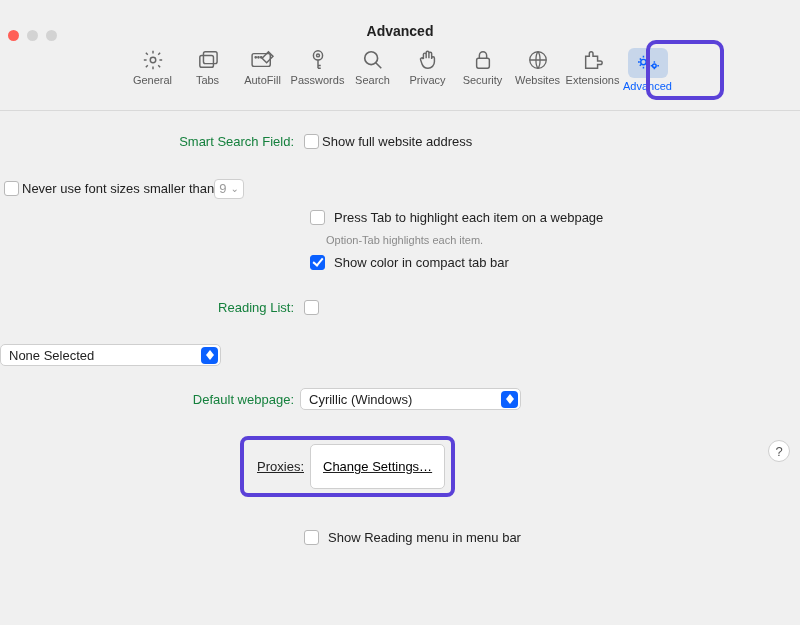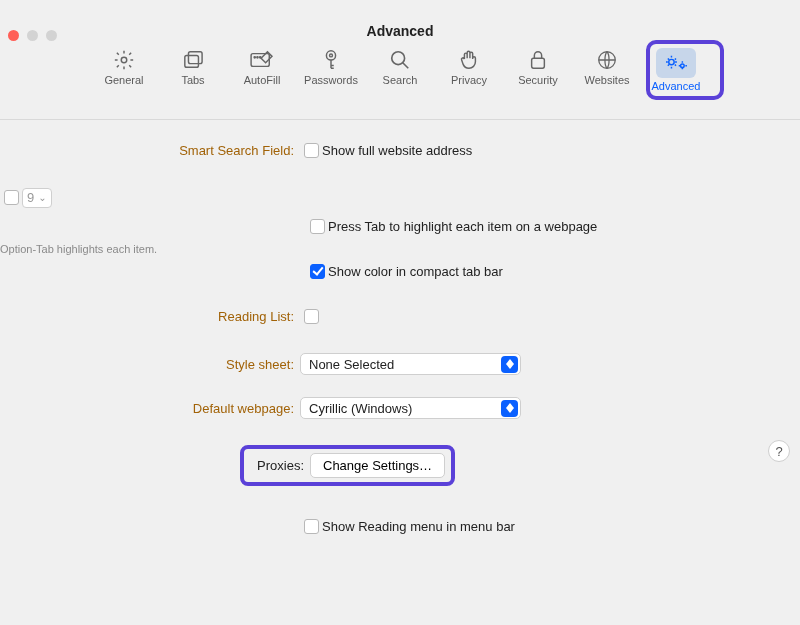--- a/index.html
+++ b/index.html
@@ -38,22 +38,21 @@
   .title {
     font-weight: 700;
     font-size: 14px;
     margin-top: 20px;
   }
 
   
   .toolbar {
     display: flex;
     justify-content: center;
-    gap: 14px;
-    padding: 6px 0 27px;
+    padding: 6px 0 18px;
     border-bottom: 1px solid #d9d9d9;
     background: #f0f0f0;
   }
   .tool-item {
     display: flex;
     flex-direction: column;
     align-items: center;
     width: 55px;
     color: #5a5a5a;
     cursor: pointer;
@@ -92,25 +91,25 @@
   .row {
     display: flex;
     align-items: center;
     margin-bottom: 8px;
   }
   .row .label {
     width: 300px;
     text-align: right;
     font-size: 13px;
     padding-right: 6px;
-    color: #a16207;
+    color: #15803d;
   }
   .row .ctrls { display: flex; align-items: center; gap: 0; }
-  .subrow { margin-left: 306px; display: flex; align-items:center; gap:0; margin-bottom: 6px; }
-  .hint { color:#8a8a8a; font-size: 11px; margin-bottom: 6px; }
+  .subrow { margin-left: 306px; display: flex; align-items:center; gap:6px; margin-bottom: 6px; }
+  .hint { margin-left: 326px; color:#8a8a8a; font-size: 11px; margin-bottom: 6px; }
 
   input[type=checkbox].mac {
     appearance: none;
     width: 15px; height: 15px;
     border: 1px solid #b8b8b8;
     border-radius: 3px;
     background: #fff;
     position: relative;
     cursor: pointer;
   }
@@ -149,31 +148,32 @@
     border-radius: 4px;
     display: flex; flex-direction: column; align-items:center; justify-content:center;
     color:#fff;
   }
   .popup .arrows svg { display:block; }
 
   .btn {
     border: 1px solid #cfcfcf;
     border-radius: 5px;
     background: #fff;
-    padding: 4px 12px;
+    padding: 14px 12px;
     font-size: 13px;
     cursor: pointer;
   }
   .highlight-proxies {
     border: 4px solid #5a41d8;
     border-radius: 8px;
     padding: 4px 6px;
     display: inline-flex;
     align-items: center;
     gap: 6px;
+    text-decoration: underline;
   }
 
   .help-btn {
     position: absolute;
     right: 10px; top: 440px;
     width: 22px; height: 22px;
     border: 1px solid #cfcfcf;
     border-radius: 50%;
     background: #fff;
     display:flex; align-items:center; justify-content:center;
@@ -271,20 +271,28 @@
   <div class="tool-item">
     <span class="icon">
       <svg width="22" height="22" viewBox="0 0 24 24" fill="none" stroke="currentColor" stroke-width="1.4">
         <circle cx="12" cy="12" r="9"></circle>
           <path d="M3 12h18M12 3c3 3 3 15 0 18M12 3c-3 3-3 15 0 18"></path>
       </svg>
     </span>
     <span class="lbl">Websites</span>
   </div>
 
+  <div class="tool-item">
+    <span class="icon">
+      <svg width="22" height="22" viewBox="0 0 24 24" fill="none" stroke="currentColor" stroke-width="1.6">
+        <path d="M4 8h4V5a2 2 0 1 1 4 0v3h5v5h3a2 2 0 1 1 0 4h-3v4H4z"></path>
+      </svg>
+    </span>
+    <span class="lbl">Extensions</span>
+  </div>
 
   <div class="tool-item selected">
     <span class="pill">
       <span class="icon">
         <svg width="26" height="20" viewBox="0 0 28 22" fill="none" stroke="currentColor" stroke-width="1.6">
           <circle cx="9" cy="10" r="3"></circle>
             <path d="M9 3v2M9 15v2M3 10h2M13 10h2M5 6l1.3 1.3M12.7 12.7L14 14M5 14l1.3-1.3M12.7 7.3L14 6"></path>
           <circle cx="21" cy="14" r="2"></circle>
             <path d="M21 9v1.7M21 16.3V18M17 14h1.7M24.3 14H26"></path>
         </svg>
@@ -304,20 +312,21 @@
       <input type="checkbox" class="mac" style="">
       <span>Show full website address</span>
     </div>
   </div>
 
   <div style="height:18px"></div>
 
   <div class="row">
     <div class="ctrls">
       <input type="checkbox" class="mac" style="">
+      <span>Never use font sizes smaller than</span>
       <span class="stepper">
         <span>9</span>
         <span class="chev">⌄</span>
       </span>
     </div>
   </div>
   <div class="subrow">
     <input type="checkbox" class="mac" style="">
     <span>Press Tab to highlight each item on a webpage</span>
   </div>
@@ -332,21 +341,20 @@
   <div class="row">
     <div class="label">Reading List:</div>
     <div class="ctrls">
       <input type="checkbox" class="mac" style="">
     </div>
   </div>
 
   <div style="height:18px"></div>
 
   <div class="row">
-    <div class="label">Style sheet:</div>
     <div class="ctrls">
       <div class="popup">
         <span>None Selected</span>
         <span class="arrows">
           <svg width="8" height="5" viewBox="0 0 8 5">
               <path d="M0 5 L4 0 L8 5 Z" fill="#fff"></path>
             </svg>
           <svg width="8" height="5" viewBox="0 0 8 5">
               <path d="M0 0 L4 5 L8 0 Z" fill="#fff"></path>
             </svg>

